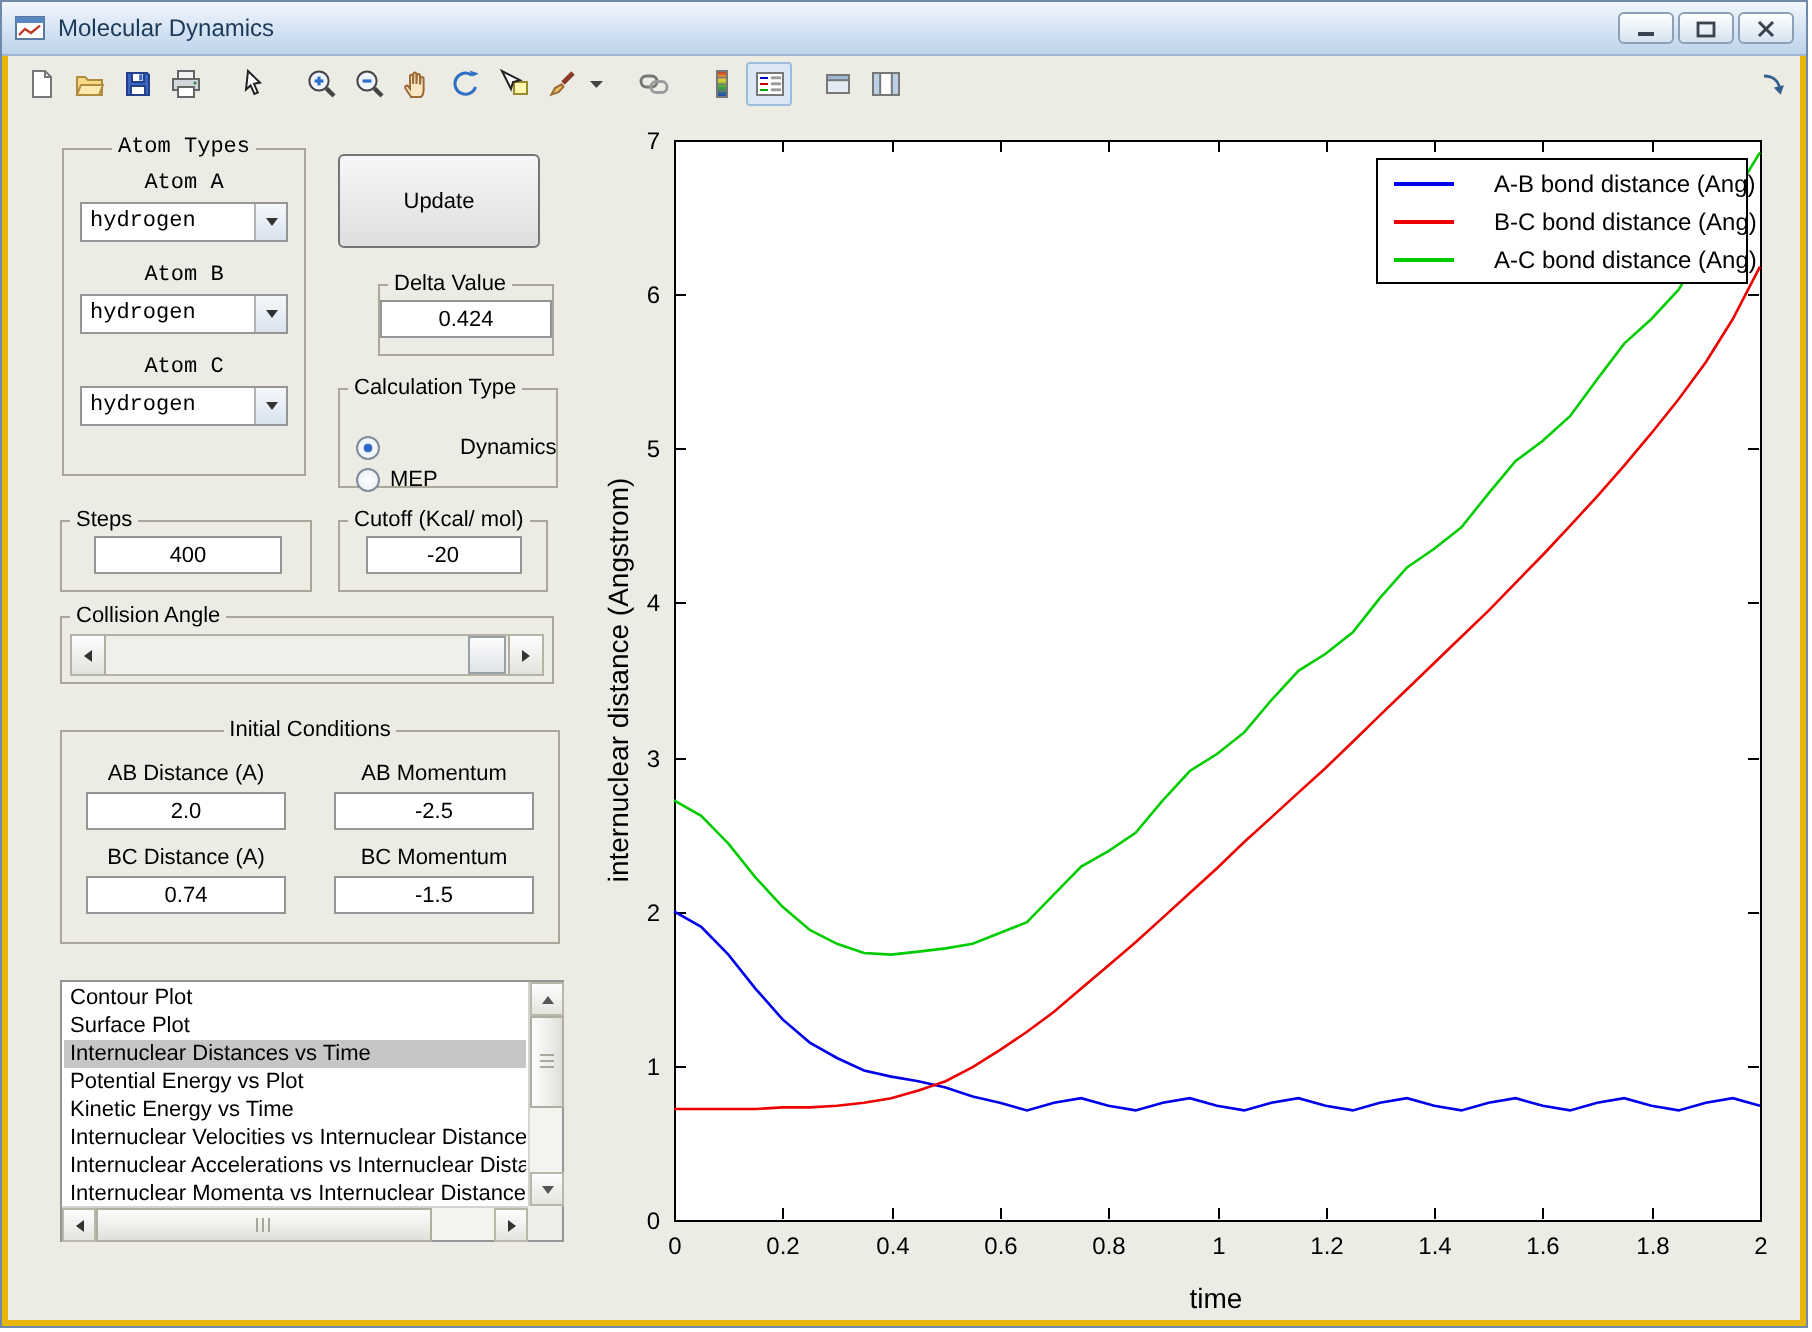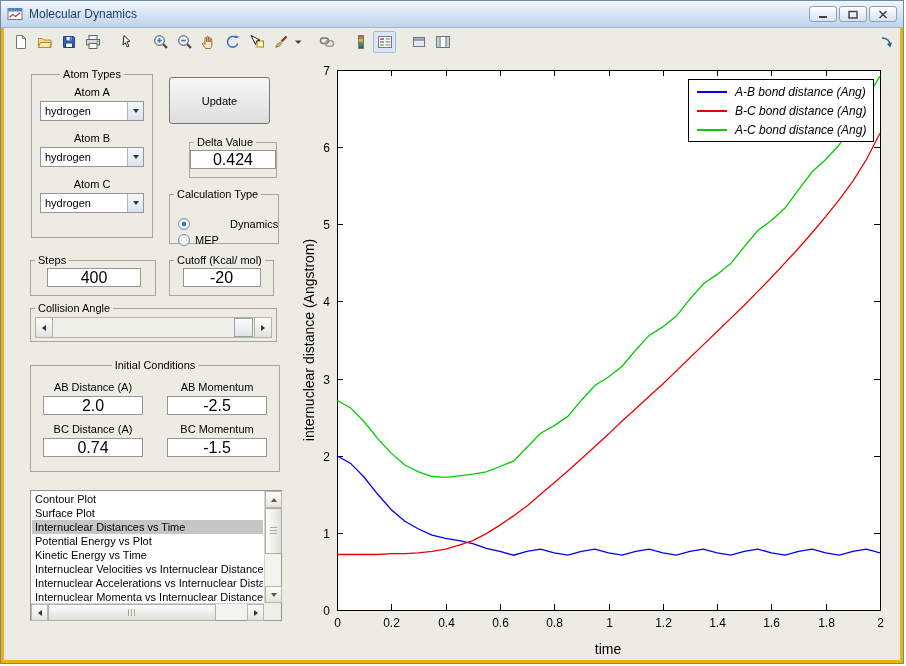--- a/index.html
+++ b/index.html
@@ -55,21 +55,21 @@
     display:flex;align-items:center;justify-content:center;}
   .combo-arrow{width:0;height:0;border-left:3.5px solid transparent;border-right:3.5px solid transparent;border-top:4px solid #333;}
   
   .push-btn{
     position:absolute;border:1px solid #757575;border-radius:3px;
     background:linear-gradient(#f7f7f7,#dedede);
     font-family:"Liberation Sans",sans-serif;font-size:11px;color:#000;
   }
   input.edit{
     display:block;height:19px;border:1px solid #959595;background:#fff;
-    font-family:"Liberation Sans",sans-serif;font-size:16px;text-align:center;padding:0;
+    font-family:"Liberation Sans",sans-serif;font-size:11px;text-align:center;padding:0;
   }
   
   .radio-row{display:flex;align-items:center;gap:5px;margin:4px 0 0 8px;}
   .radio{width:12px;height:12px;border-radius:50%;border:1px solid #7f8c99;background:radial-gradient(#ffffff,#e6ecf2);position:relative;flex:0 0 auto;}
   .radio.checked::after{content:"";position:absolute;left:3px;top:3px;width:4px;height:4px;border-radius:50%;background:#2c67c8;box-shadow:0 0 1px #2c67c8;}
   .radio-label{font-size:11px;}
   
   .slider{position:relative;height:21px;margin:3px 4px 0 4px;background:#f0f0ea;border:1px solid #b5b2a6;}
   .sl-btn{position:absolute;top:0;width:17px;height:100%;background:linear-gradient(#fdfdfd,#e2e2dd);
     display:flex;align-items:center;justify-content:center;}
@@ -106,21 +106,21 @@
   
   #plot-svg{position:absolute;left:292px;top:28px;}
   .tick{font-family:"Liberation Sans",sans-serif;font-size:12px;fill:#000;}
   .axis-label{position:absolute;font-size:14px;white-space:nowrap;}
   .xlabel{left:604px;top:613px;transform:translate(-50%,0);}
   .ylabel{left:305px;top:312px;transform:translate(-50%,-50%) rotate(-90deg);}
   .plot-legend{
     position:absolute;left:684px;top:51px;width:186px;height:63px;
     background:#fff;border:1px solid #000;padding-top:2px;
   }
-  .legend-row{display:flex;align-items:center;height:19px;padding-left:8px;gap:8px;font-style:italic;}
+  .legend-row{display:flex;align-items:center;height:19px;padding-left:8px;gap:20px;}
   .legend-line{width:30px;height:0;border-top:2px solid #000;flex:0 0 auto;}
   .legend-label{font-size:12px;white-space:nowrap;}
 </style>
 </head>
 <body>
 
 <div class="window">
 
   <div class="titlebar">
     <span style="display:flex;">
@@ -282,21 +282,21 @@
           </svg>
       </div>
       <div class="dock-arrow">
         <svg width="14" height="14" viewBox="0 0 14 14">
             <path d="M3 3c4.5 0 7.5 2.5 8 7" fill="none" stroke="#33618f" stroke-width="1.4"></path>
             <path d="M13 7.6l-1.7 4.8-3.4-3.6z" fill="#33618f"></path>
           </svg>
       </div>
     </div>
 
-    <fieldset style="left:27px;top:40px;width:122px;height:170px;">
+    <fieldset style="left:27px;top:40px;width:122px;height:170px;font-family:Liberation Mono, monospace;">
       <legend class="lg-center">Atom Types</legend>
       <span class="lbl" style="margin-top:6px;">Atom A</span>
       <div class="combo">
         <span class="combo-text">hydrogen</span>
         <span class="combo-btn">
             <span class="combo-arrow"></span>
           </span>
       </div>
       <span class="lbl" style="margin-top:11px;">Atom B</span>
       <div class="combo">

